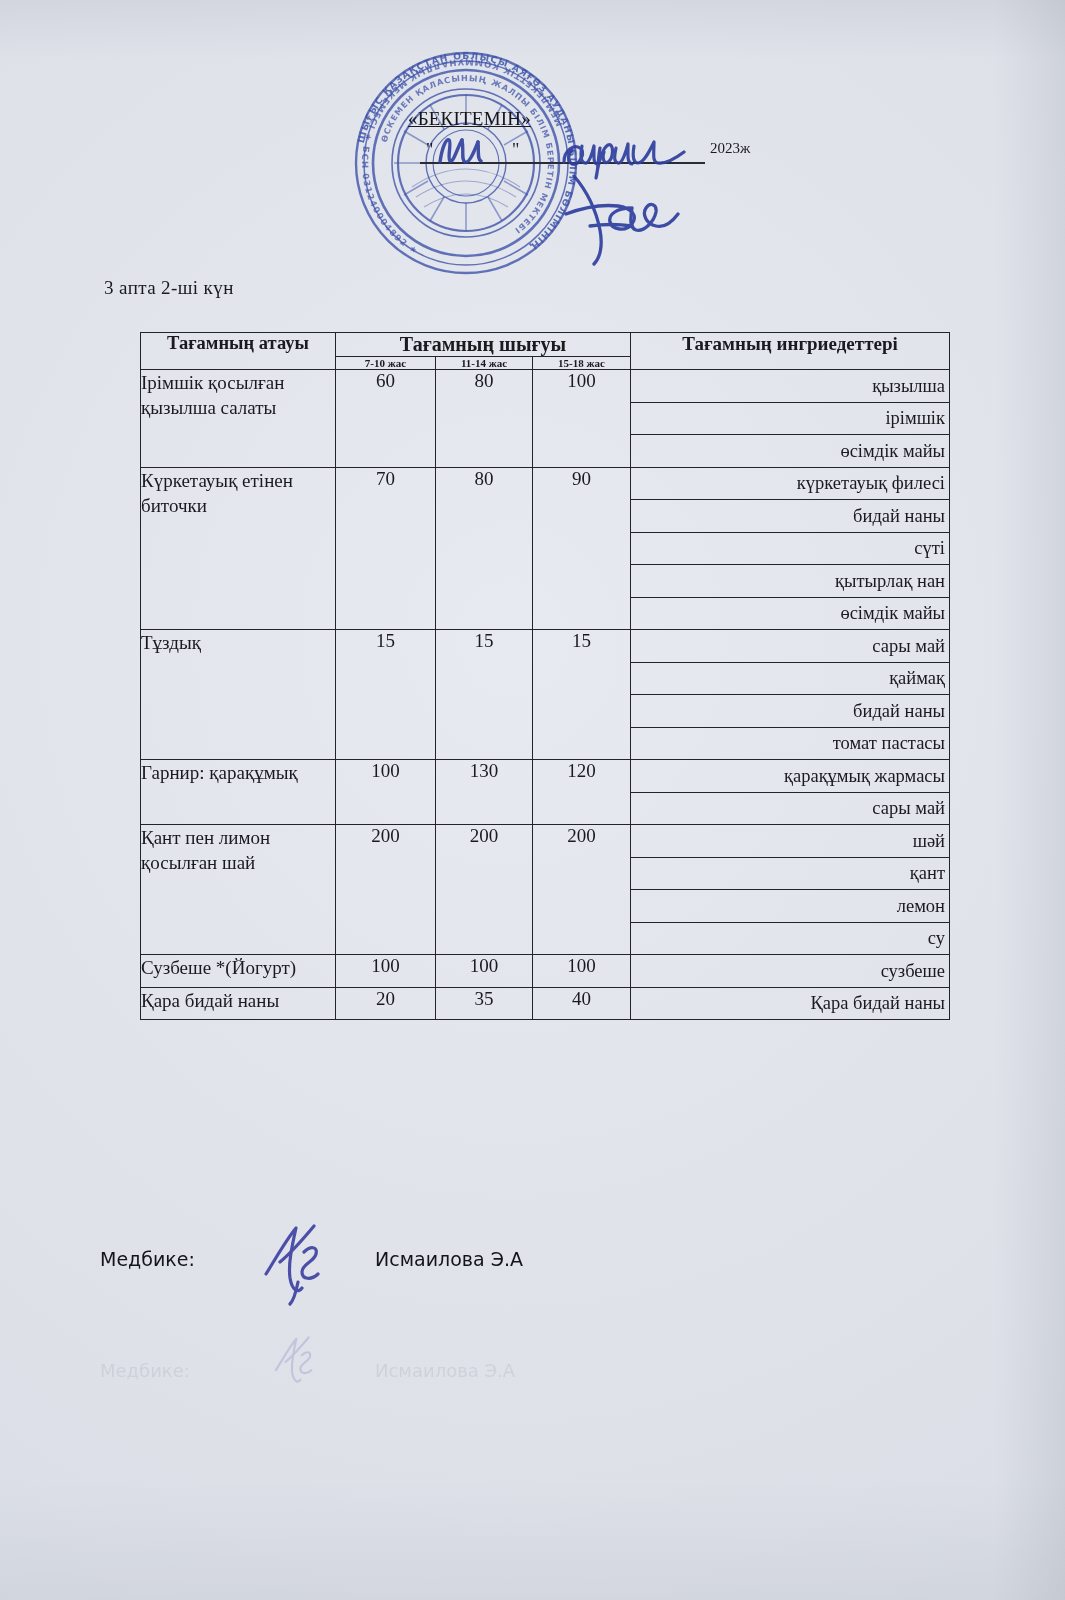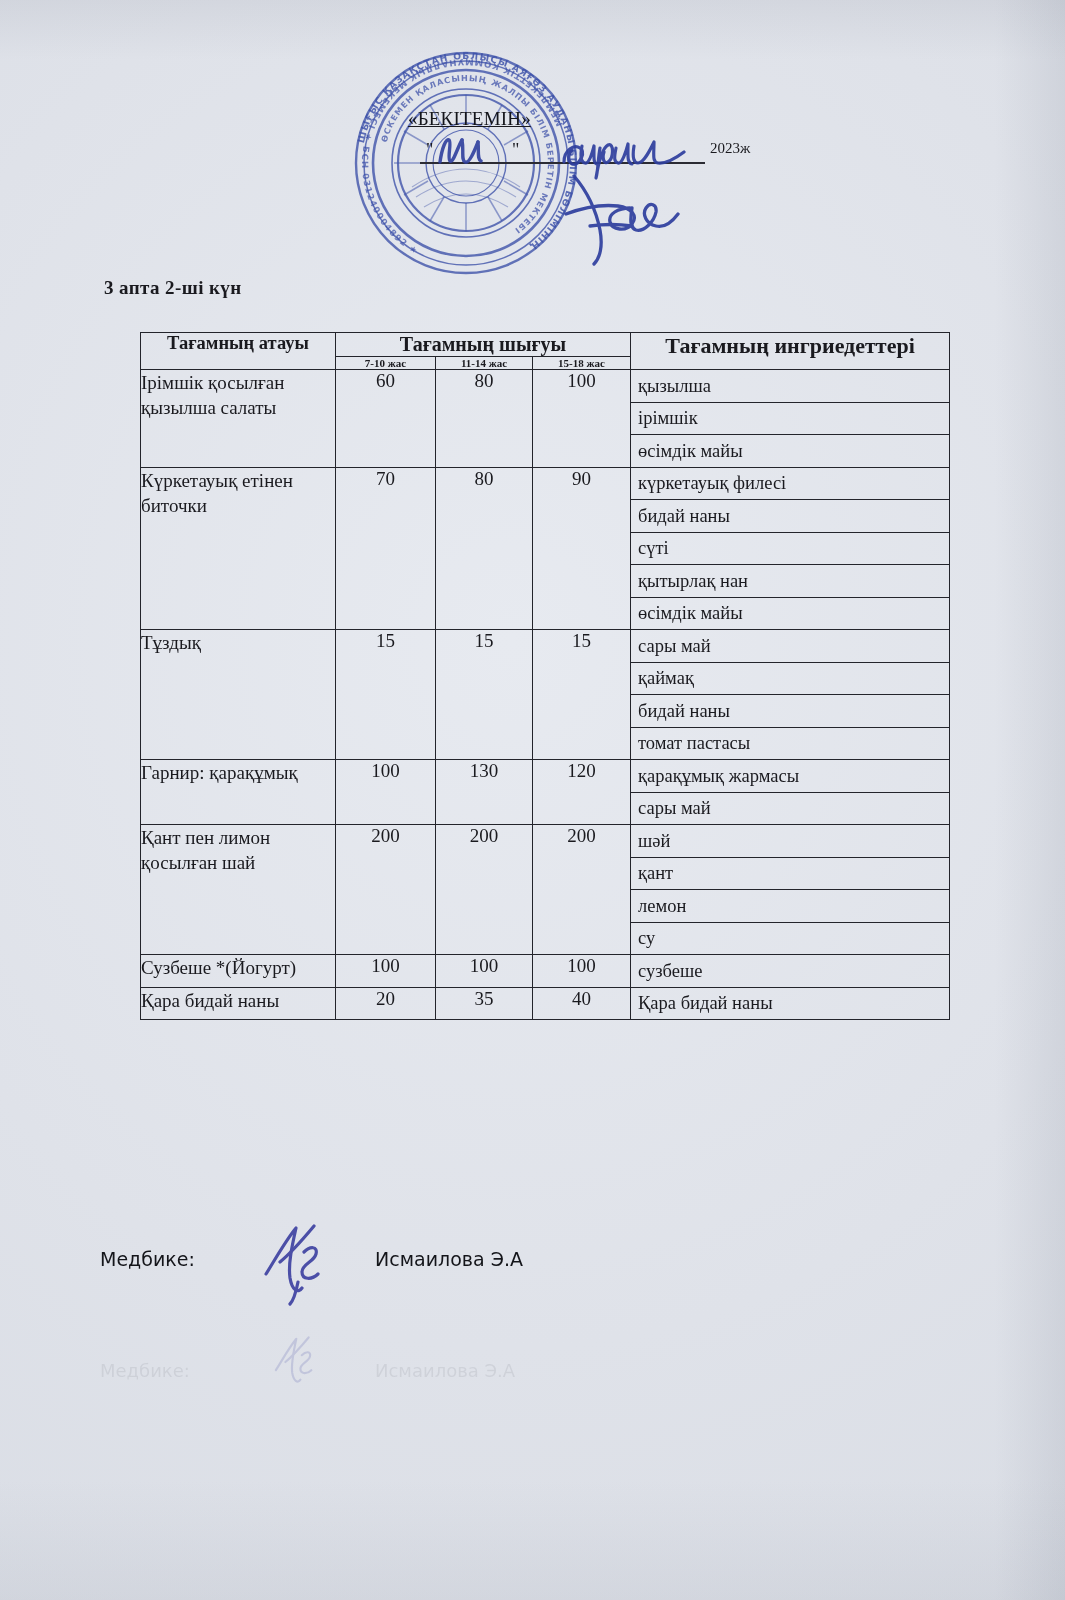--- a/index.html
+++ b/index.html
@@ -107,21 +107,21 @@
     pointer-events: none;
   }
   .ink svg { display: block; }
 
   
   .day-caption {
     position: absolute;
     left: 104px;
     top: 277px;
     font-size: 19px;
-    font-weight: bold;
+    font-weight: normal;
     letter-spacing: 0.4px;
   }
 
   
   .menu-table-wrap {
     position: absolute;
     left: 103px;
     top: 332px;
     width: 809px;
     padding-left: 37px;
@@ -146,35 +146,36 @@
 
   th.hdr {
     text-align: center;
     font-weight: bold;
     font-size: 18px;
     padding: 6px 5px;
   }
   th.hdr-name   { font-size: 18.5px; }
   th.hdr-out    { font-size: 20px; padding: 7px 4px 6px; }
   th.hdr-age    { font-size: 11px; padding: 9px 2px; white-space: nowrap; }
-  th.hdr-ingr   { font-size: 22px; }
+  th.hdr-ingr   { font-size: 19px; }
 
   td.dish {
     font-size: 19px;
     padding: 6px 4px 4px 6px;
     line-height: 1.33;
   }
   td.qty {
     font-size: 19px;
     text-align: center;
     padding: 6px 4px 4px;
   }
   td.ingr-cell {
     padding: 0;
     border: none;
+    text-align: right;
   }
   table.ingr {
     border-collapse: collapse;
     width: 100%;
     table-layout: fixed;
   }
   table.ingr td {
     border: none;
     border-bottom: 1.5px solid #23242b;
     font-size: 18.5px;

